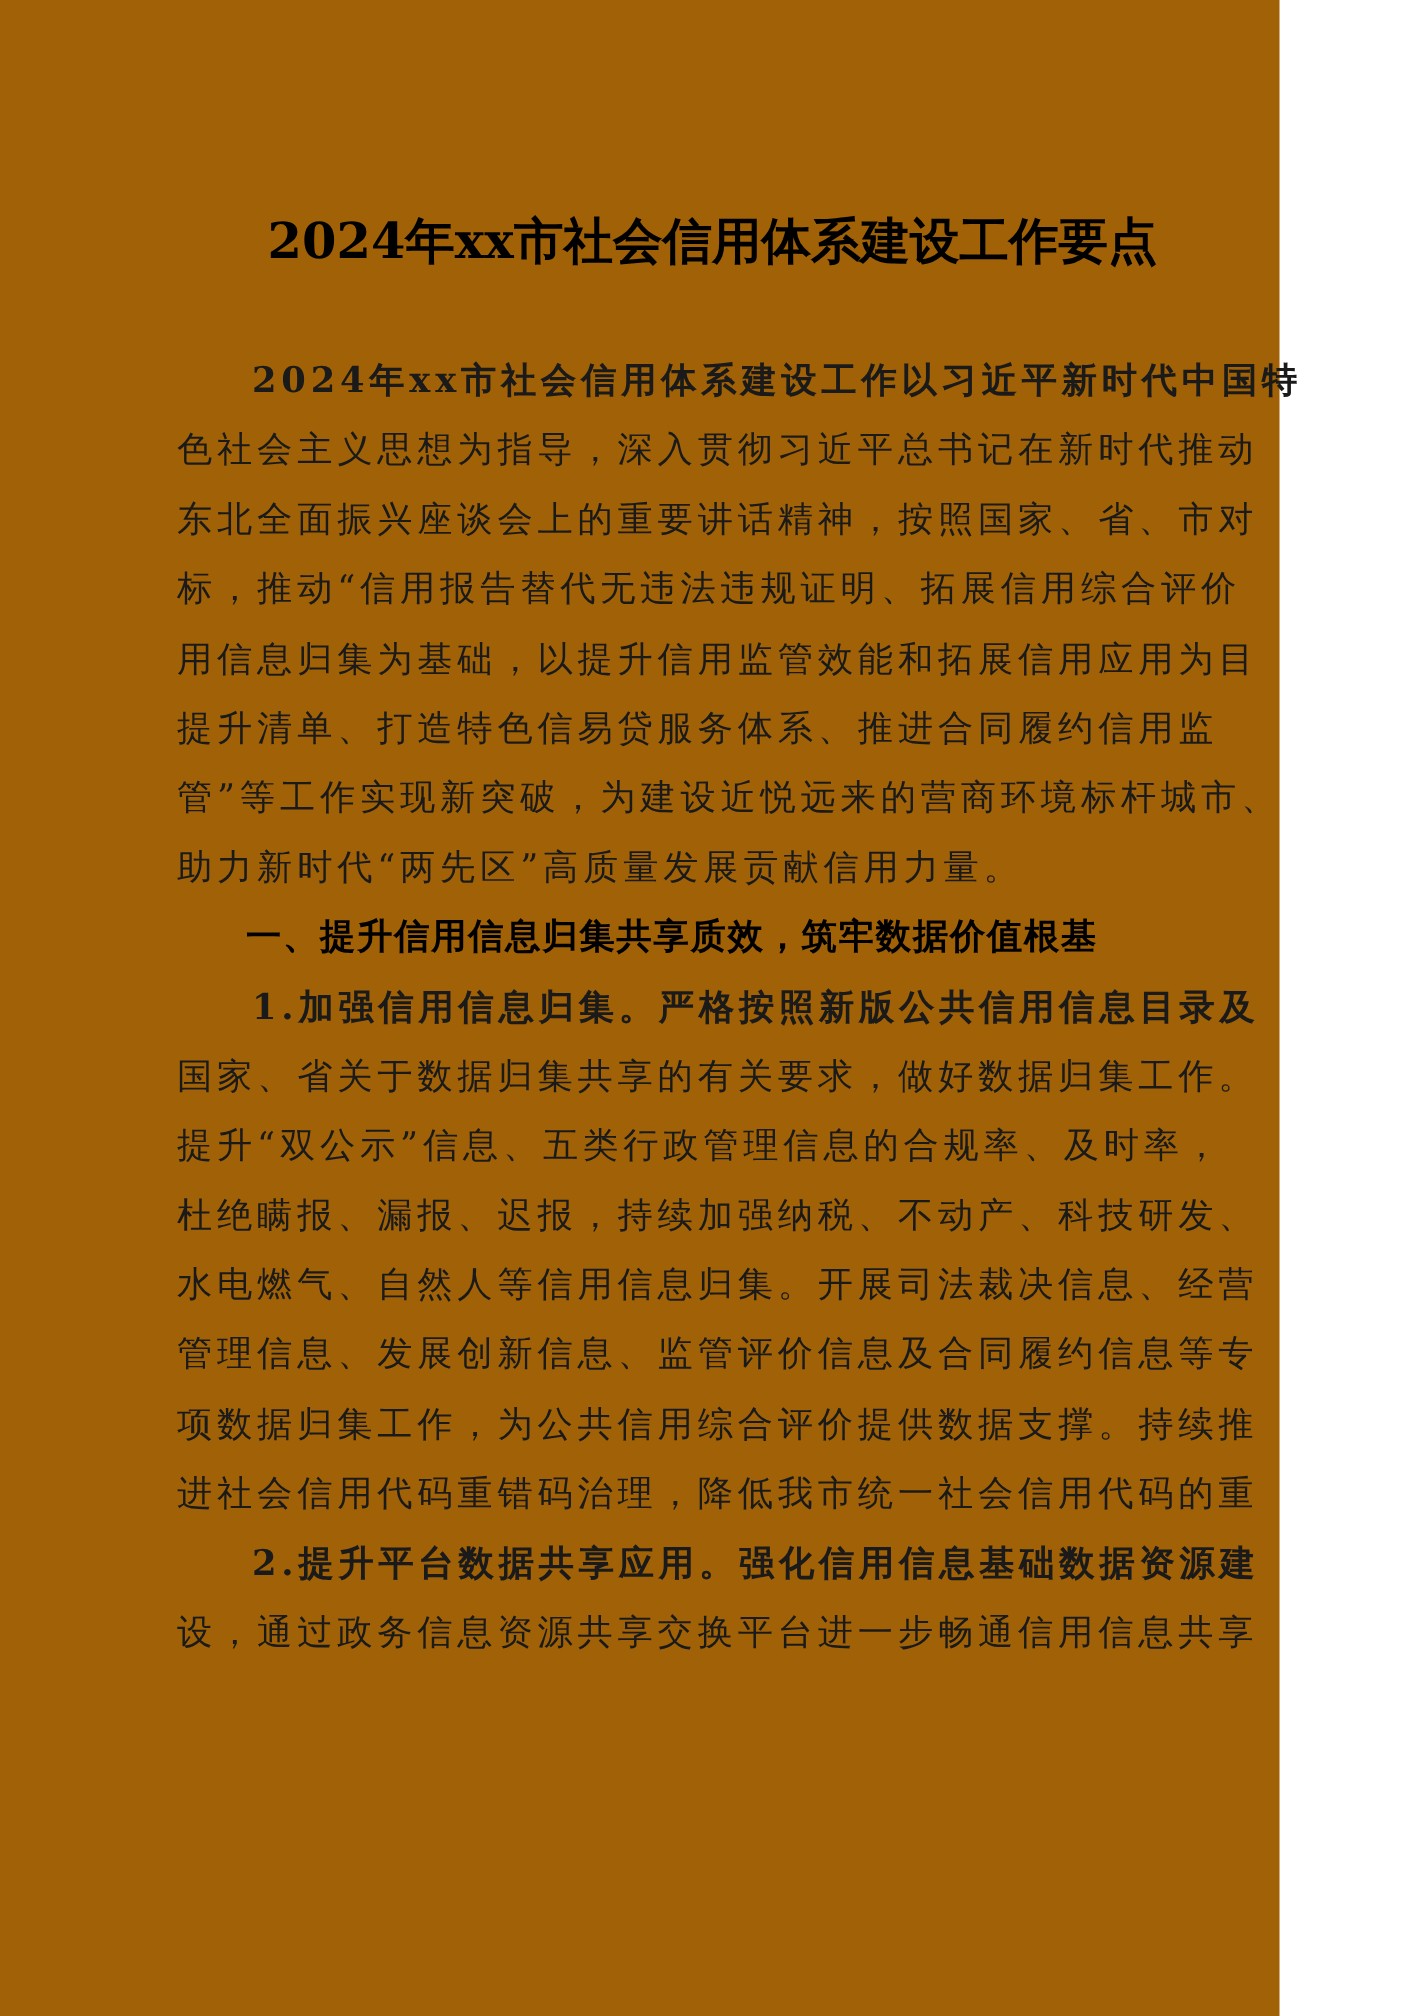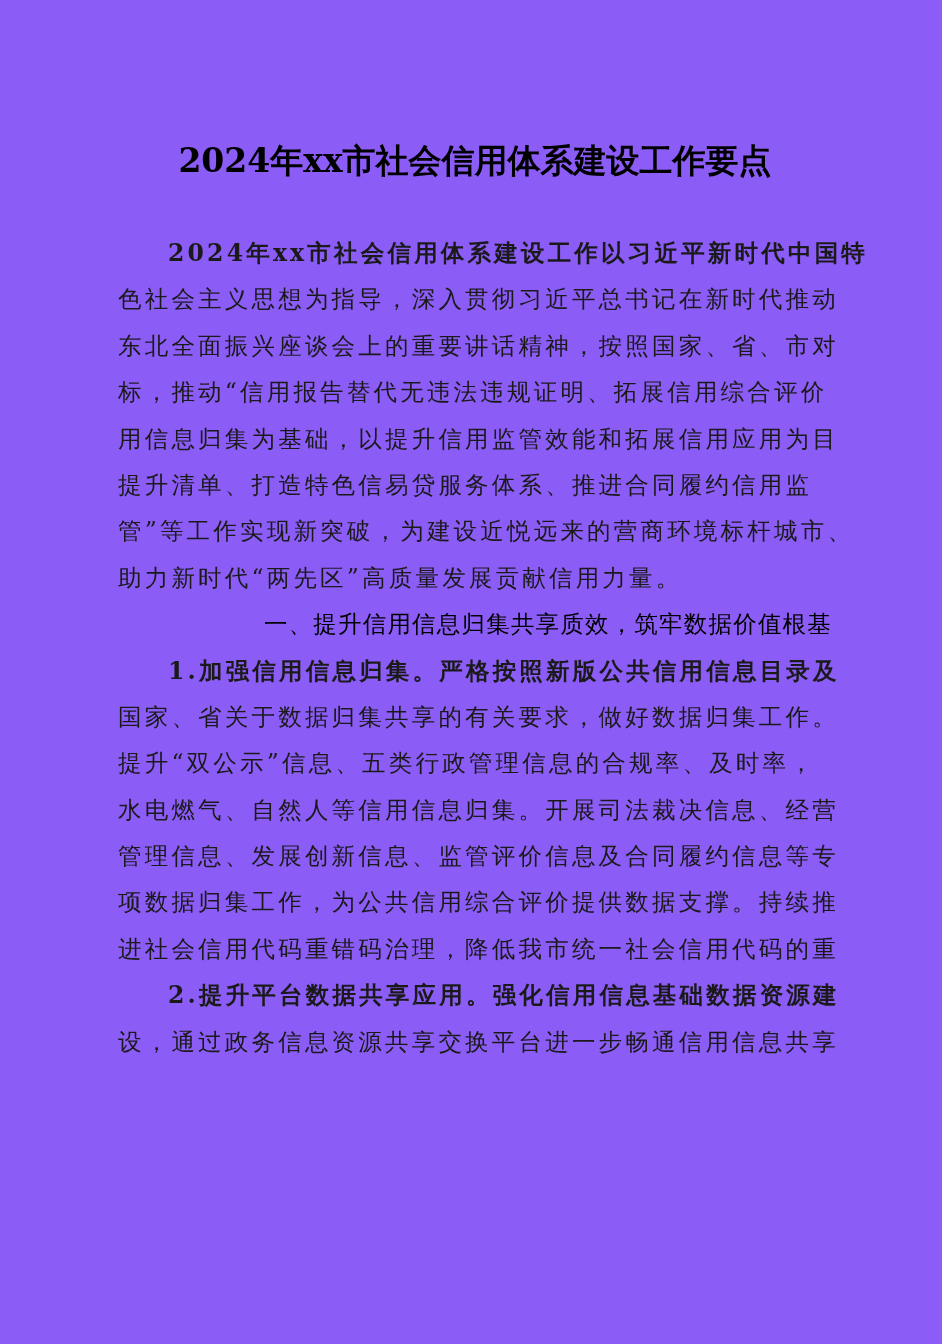--- a/index.html
+++ b/index.html
@@ -11,22 +11,22 @@
       width: 950px;
       height: 1344px;
       position: relative;
       overflow: hidden;
       font-family: "DejaVu Serif", "Liberation Serif", serif;
       color: #111111;
     }
     .page {
       position: absolute;
       left: 0; top: 0;
-      width: 942px; height: 1344px;
-      background: #8b5cf6;
+      width: 853px; height: 1344px;
+      background: #a16207;
     }
     .title {
       position: absolute;
       left: 0;
       top: 136px;
       width: 950px;
       text-align: center;
       font-family: "DejaVu Serif", "Liberation Serif", serif;
       font-weight: bold;
       font-size: 33px;
@@ -49,25 +49,24 @@
       color: #1a1a1a;
       font-family: "DejaVu Serif", "Liberation Serif", serif;
     }
     .line.indent {
       padding-left: 50px;
       font-weight: bold;
     }
     .line.heading {
       padding-left: 46px;
       font-family: "DejaVu Sans", "Liberation Sans", sans-serif;
-      font-weight: normal;
+      font-weight: bold;
       font-size: 23.5px;
       letter-spacing: 1.2px;
       color: #000000;
-      text-align: right;
     }
   </style>
 </head>
 <body>
 
 <div class="page">
   <div class="title">2024年xx市社会信用体系建设工作要点</div>
 
   <div class="body-text">
     <div class="line indent">2024年xx市社会信用体系建设工作以习近平新时代中国特</div>
@@ -75,20 +74,21 @@
     <div class="line">东北全面振兴座谈会上的重要讲话精神，按照国家、省、市对</div>
     <div class="line">标，推动“信用报告替代无违法违规证明、拓展信用综合评价</div>
     <div class="line">用信息归集为基础，以提升信用监管效能和拓展信用应用为目</div>
     <div class="line">提升清单、打造特色信易贷服务体系、推进合同履约信用监</div>
     <div class="line">管”等工作实现新突破，为建设近悦远来的营商环境标杆城市、</div>
     <div class="line">助力新时代“两先区”高质量发展贡献信用力量。</div>
     <div class="line heading">一、提升信用信息归集共享质效，筑牢数据价值根基</div>
     <div class="line indent">1.加强信用信息归集。严格按照新版公共信用信息目录及</div>
     <div class="line">国家、省关于数据归集共享的有关要求，做好数据归集工作。</div>
     <div class="line">提升“双公示”信息、五类行政管理信息的合规率、及时率，</div>
+    <div class="line">杜绝瞒报、漏报、迟报，持续加强纳税、不动产、科技研发、</div>
     <div class="line">水电燃气、自然人等信用信息归集。开展司法裁决信息、经营</div>
     <div class="line">管理信息、发展创新信息、监管评价信息及合同履约信息等专</div>
     <div class="line">项数据归集工作，为公共信用综合评价提供数据支撑。持续推</div>
     <div class="line">进社会信用代码重错码治理，降低我市统一社会信用代码的重</div>
     <div class="line indent">2.提升平台数据共享应用。强化信用信息基础数据资源建</div>
     <div class="line">设，通过政务信息资源共享交换平台进一步畅通信用信息共享</div>
   </div>
 </div>
 
 </body></html>

